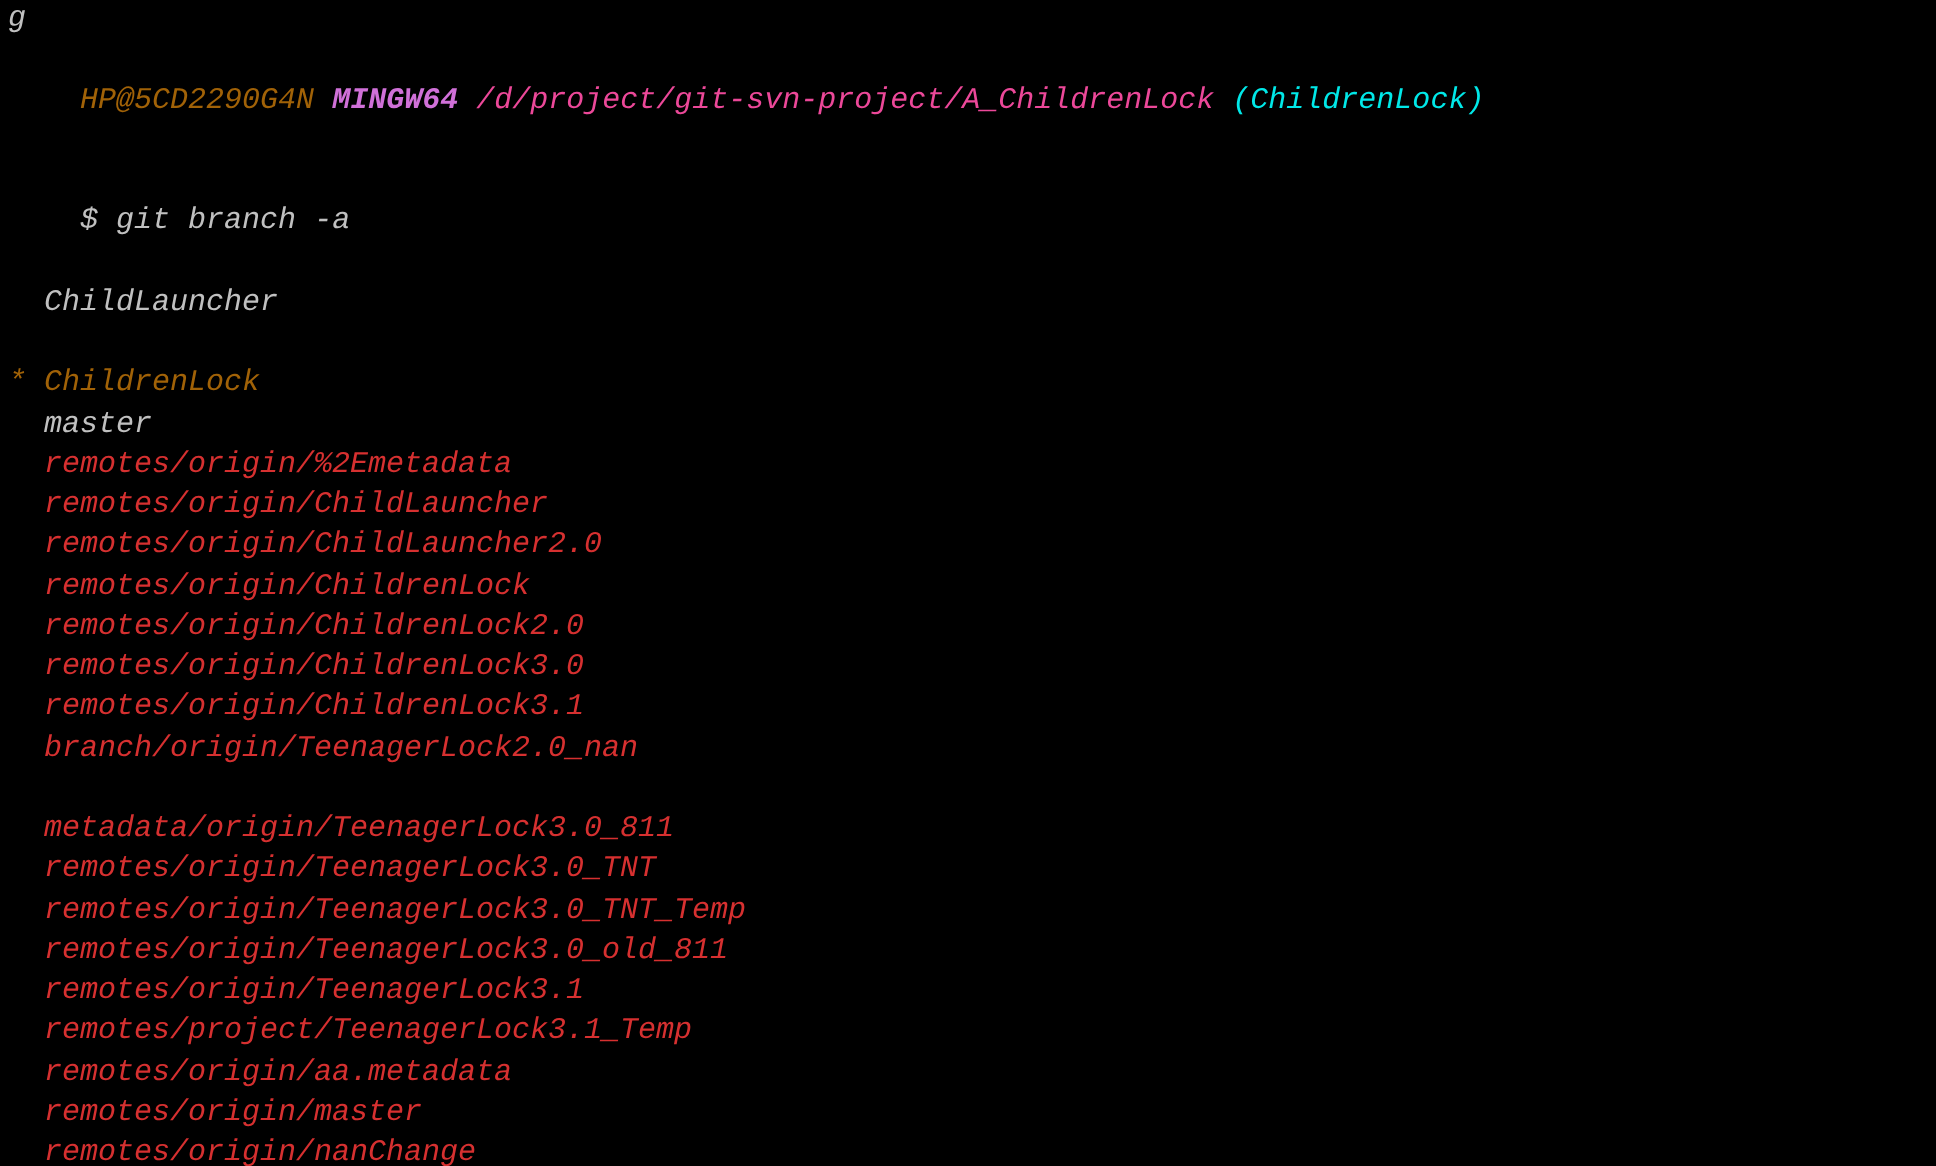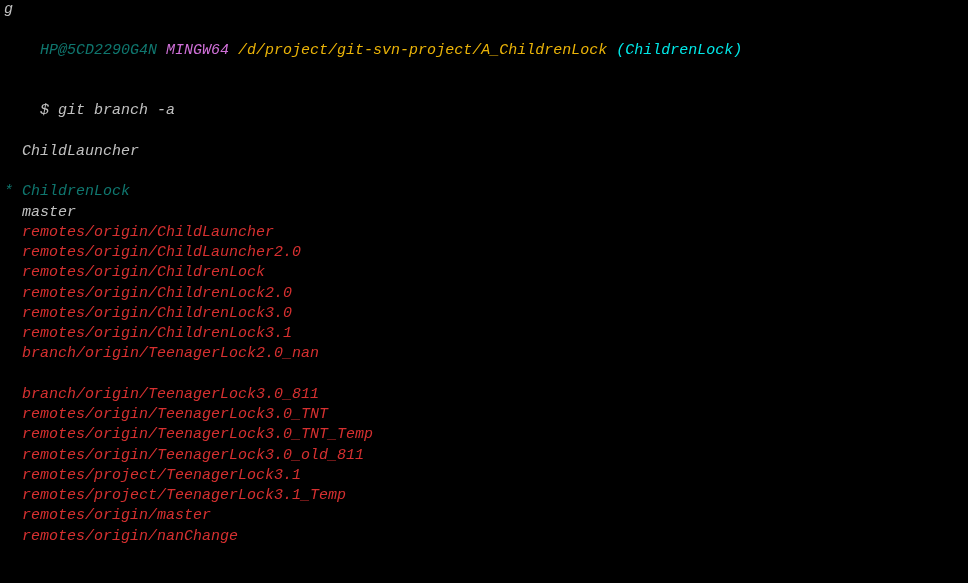--- a/index.html
+++ b/index.html
@@ -16,23 +16,23 @@
       width: 968px;
       height: 583px;
       overflow: hidden;
       color: #c0c0c0;
       font-style: italic;
     }
     .terminal {
       padding: 0 4px;
     }
     .white { color: #c0c0c0; }
-    .green { color: #0f766e; }
-    .magenta { color: #d070d8; }
-    .yellow { color: #eab308; }
+    .green { color: #a16207; }
+    .magenta { color: #d070d8; font-weight: bold; }
+    .yellow { color: #ec4899; }
     .cyan { color: #00e8e8; font-family: Liberation Mono, monospace; }
     .red { color: #d63030; }
     .prompt-line {
       white-space: pre;
     }
     .line {
       white-space: pre;
     }
     .marker {
       display: inline-block;
@@ -50,30 +50,32 @@
   <div class="line white">
     <span>$</span> <span>git branch -a</span>
   </div>
   <div id="local-branches">
       <div class="line"><span class="marker white">  </span><span class="white">ChildLauncher</span></div>
       <div class="line"><span class="marker white">  </span></div>
       <div class="line"><span class="marker green">* </span><span class="green">ChildrenLock</span></div>
       <div class="line"><span class="marker white">  </span><span class="white">master</span></div>
     </div>
   <div id="remote-branches">
+      <div class="line"><span class="marker">  </span><span class="red">remotes/origin/%2Emetadata</span></div>
       <div class="line"><span class="marker">  </span><span class="red">remotes/origin/ChildLauncher</span></div>
       <div class="line"><span class="marker">  </span><span class="red">remotes/origin/ChildLauncher2.0</span></div>
       <div class="line"><span class="marker">  </span><span class="red">remotes/origin/ChildrenLock</span></div>
       <div class="line"><span class="marker">  </span><span class="red">remotes/origin/ChildrenLock2.0</span></div>
       <div class="line"><span class="marker">  </span><span class="red">remotes/origin/ChildrenLock3.0</span></div>
       <div class="line"><span class="marker">  </span><span class="red">remotes/origin/ChildrenLock3.1</span></div>
       <div class="line"><span class="marker">  </span><span class="red">branch/origin/TeenagerLock2.0_nan</span></div>
       <div class="line"><span class="marker">  </span></div>
-      <div class="line"><span class="marker">  </span><span class="red">branch/origin/TeenagerLock3.0_811</span></div>
+      <div class="line"><span class="marker">  </span><span class="red">metadata/origin/TeenagerLock3.0_811</span></div>
       <div class="line"><span class="marker">  </span><span class="red">remotes/origin/TeenagerLock3.0_TNT</span></div>
       <div class="line"><span class="marker">  </span><span class="red">remotes/origin/TeenagerLock3.0_TNT_Temp</span></div>
       <div class="line"><span class="marker">  </span><span class="red">remotes/origin/TeenagerLock3.0_old_811</span></div>
-      <div class="line"><span class="marker">  </span><span class="red">remotes/project/TeenagerLock3.1</span></div>
+      <div class="line"><span class="marker">  </span><span class="red">remotes/origin/TeenagerLock3.1</span></div>
       <div class="line"><span class="marker">  </span><span class="red">remotes/project/TeenagerLock3.1_Temp</span></div>
+      <div class="line"><span class="marker">  </span><span class="red">remotes/origin/aa.metadata</span></div>
       <div class="line"><span class="marker">  </span><span class="red">remotes/origin/master</span></div>
       <div class="line"><span class="marker">  </span><span class="red">remotes/origin/nanChange</span></div>
     </div>
 </div>
 
 </body></html>

